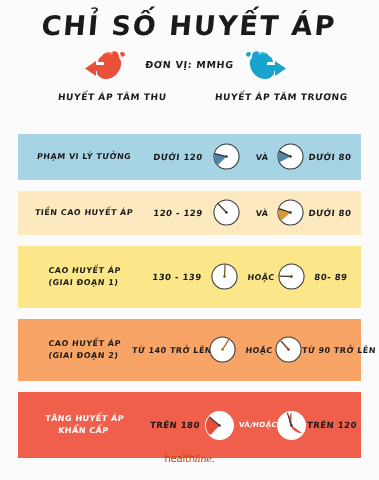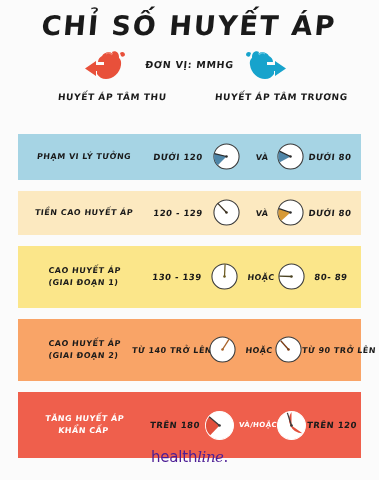--- a/index.html
+++ b/index.html
@@ -152,22 +152,22 @@
 
   
   .footer {
     position: absolute;
     left: 0; right: 0;
     bottom: 14px;
     text-align: center;
   }
   .logo {
     display: inline-block;
-    font-size: 15px;
-    color: #4c1d95;
+    font-size: 10px;
+    color: #c2410c;
     letter-spacing: -0.2px;
     font-family: "DejaVu Sans", sans-serif;
   }
   .logo .script {
     font-family: "DejaVu Serif", serif;
     font-style: italic;
     letter-spacing: -0.5px;
   }
 </style>
 </head>

